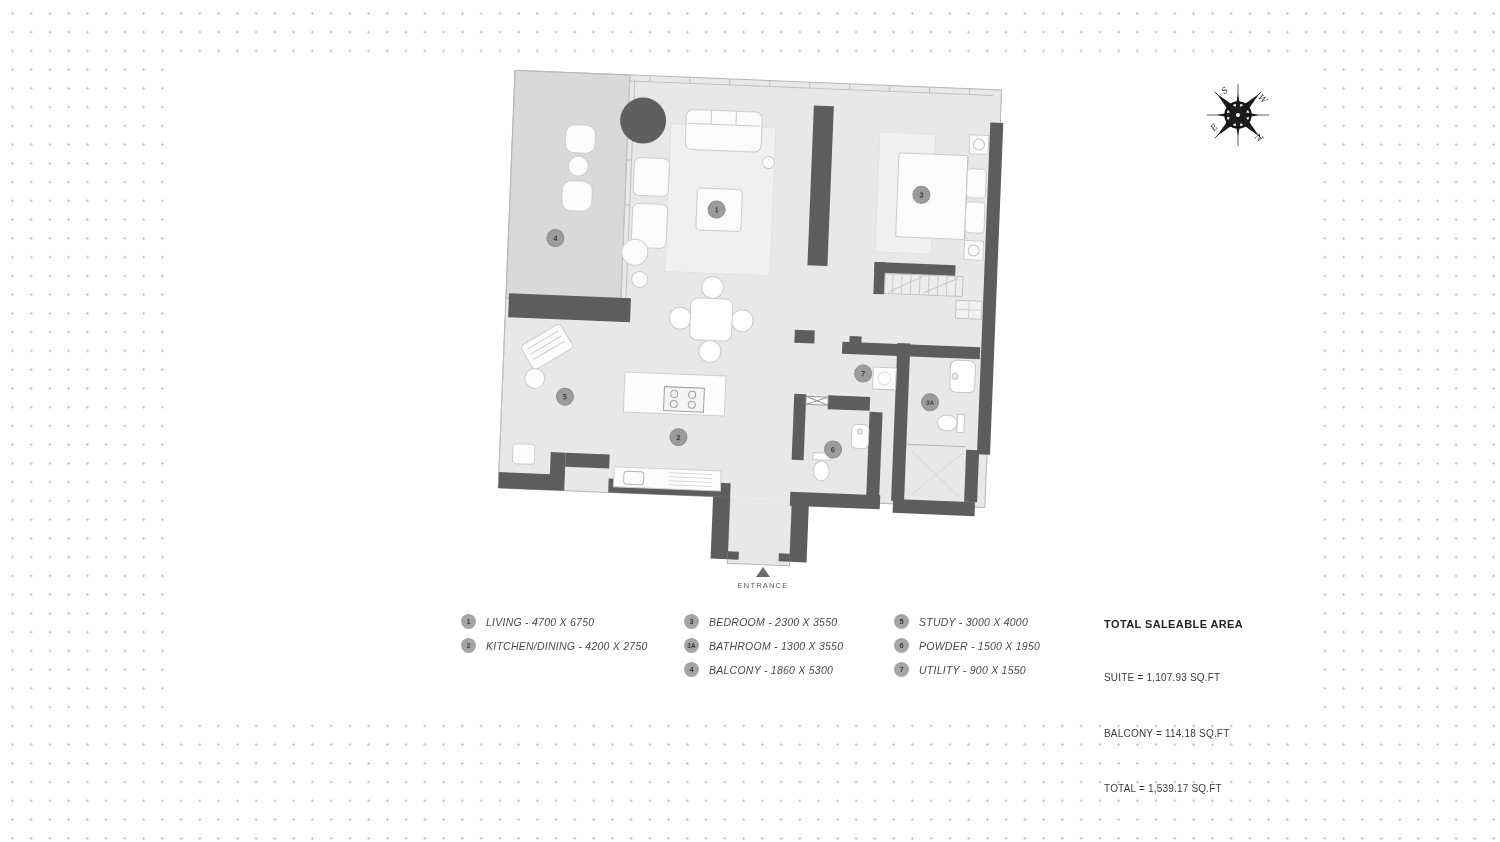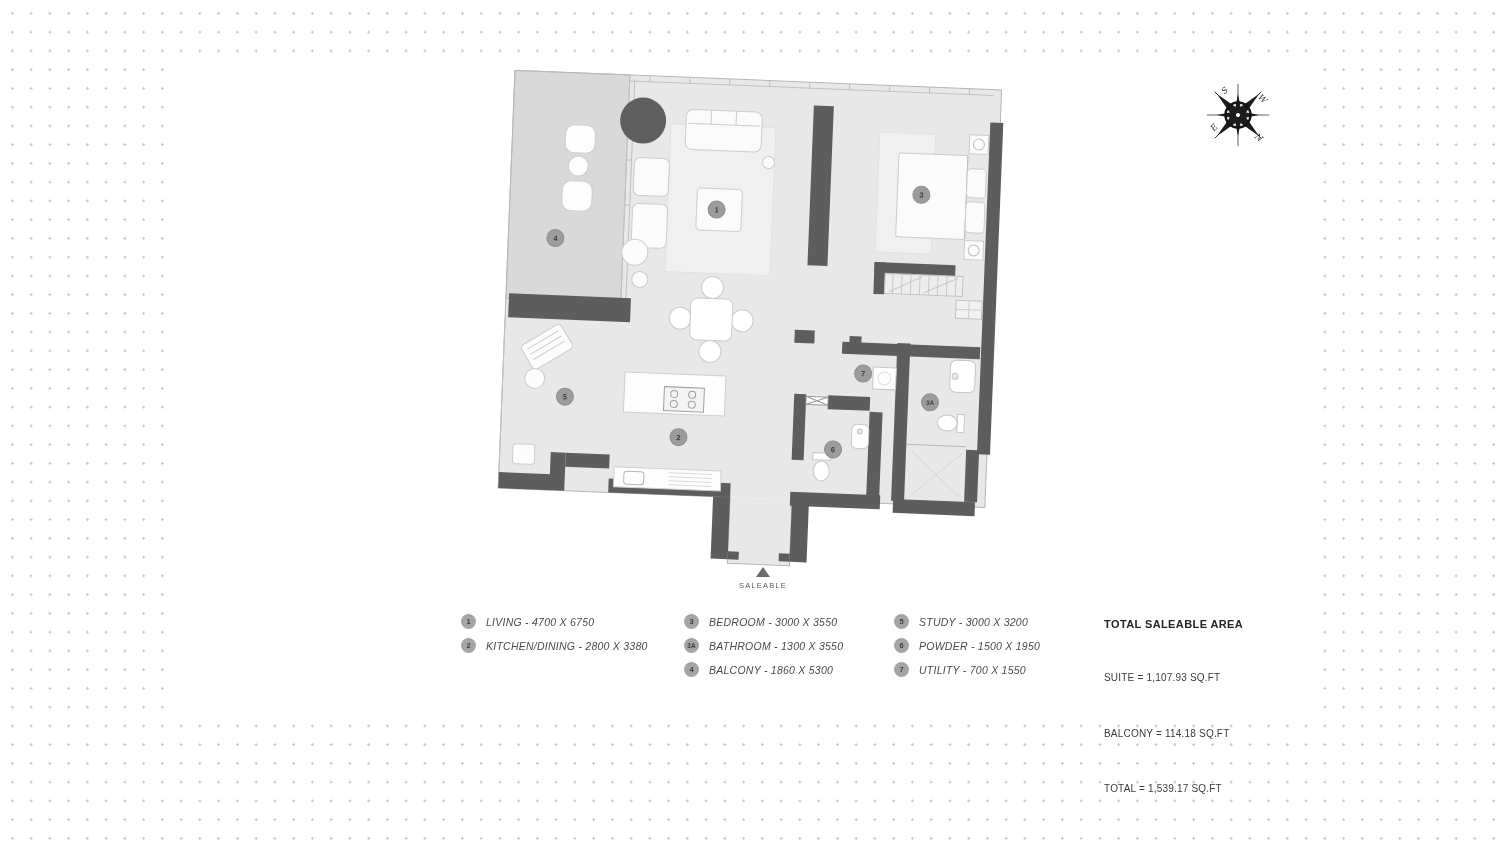--- a/index.html
+++ b/index.html
@@ -258,21 +258,21 @@
       </g>
       <g>
         <circle cx="375" cy="299" r="8.5" fill="#9c9c9c" stroke="#8f8f8f"></circle>
         <text x="375" y="301.8">7</text>
       </g>
     </g>
   </g>
 </svg>
 
 <div class="entrance-tri"></div>
-<div class="entrance-text">SALEABLE</div>
+<div class="entrance-text">ENTRANCE</div>
 
 <svg class="compass-svg" width="70" height="70" viewBox="0 0 70 70">
   <g transform="rotate(45 35 35)">
     <line x1="35" y1="2" x2="35" y2="68" stroke="#2a2a2a" stroke-width="0.9"></line>
     <line x1="2" y1="35" x2="68" y2="35" stroke="#2a2a2a" stroke-width="0.9"></line>
     <line x1="13" y1="13" x2="57" y2="57" stroke="#2a2a2a" stroke-width="0.7"></line>
     <line x1="57" y1="13" x2="13" y2="57" stroke="#2a2a2a" stroke-width="0.7"></line>
     <path d="M35,5 L39.5,30.5 L65,35 L39.5,39.5 L35,65 L30.5,39.5 L5,35 L30.5,30.5 Z" fill="#1c1c1c"></path>
     <g transform="rotate(45 35 35)">
       <path d="M35,14 L38.5,31.5 L56,35 L38.5,38.5 L35,56 L31.5,38.5 L14,35 L31.5,31.5 Z" fill="#1c1c1c"></path>
@@ -286,51 +286,51 @@
   <text class="compass-letter" x="52" y="59" transform="rotate(40 54 57)">N</text>
 </svg>
 
 <div class="legend-col c1">
   <div class="legend-item">
     <span class="badge">1</span>
     <span class="legend-label">LIVING - 4700 X 6750</span>
   </div>
   <div class="legend-item">
     <span class="badge">2</span>
-    <span class="legend-label">KITCHEN/DINING - 2800 X 3380</span>
+    <span class="legend-label">KITCHEN/DINING - 4200 X 2750</span>
   </div>
 </div>
 
 <div class="legend-col c2">
   <div class="legend-item">
     <span class="badge">3</span>
-    <span class="legend-label">BEDROOM - 3000 X 3550</span>
+    <span class="legend-label">BEDROOM - 2300 X 3550</span>
   </div>
   <div class="legend-item">
     <span class="badge" style="font-size:6.5px;">3A</span>
     <span class="legend-label">BATHROOM - 1300 X 3550</span>
   </div>
   <div class="legend-item">
     <span class="badge">4</span>
     <span class="legend-label">BALCONY - 1860 X 5300</span>
   </div>
 </div>
 
 <div class="legend-col c3">
   <div class="legend-item">
     <span class="badge">5</span>
-    <span class="legend-label">STUDY - 3000 X 3200</span>
+    <span class="legend-label">STUDY - 3000 X 4000</span>
   </div>
   <div class="legend-item">
     <span class="badge">6</span>
     <span class="legend-label">POWDER - 1500 X 1950</span>
   </div>
   <div class="legend-item">
     <span class="badge">7</span>
-    <span class="legend-label">UTILITY - 700 X 1550</span>
+    <span class="legend-label">UTILITY - 900 X 1550</span>
   </div>
 </div>
 
 <div class="totals">
   <div class="totals-title">TOTAL SALEABLE AREA</div>
   <div class="totals-line">SUITE = 1,107.93  SQ.FT</div>
   <div class="totals-line">BALCONY = 114.18  SQ.FT</div>
   <div class="totals-line">TOTAL = 1,539.17  SQ.FT</div>
 </div>
 

